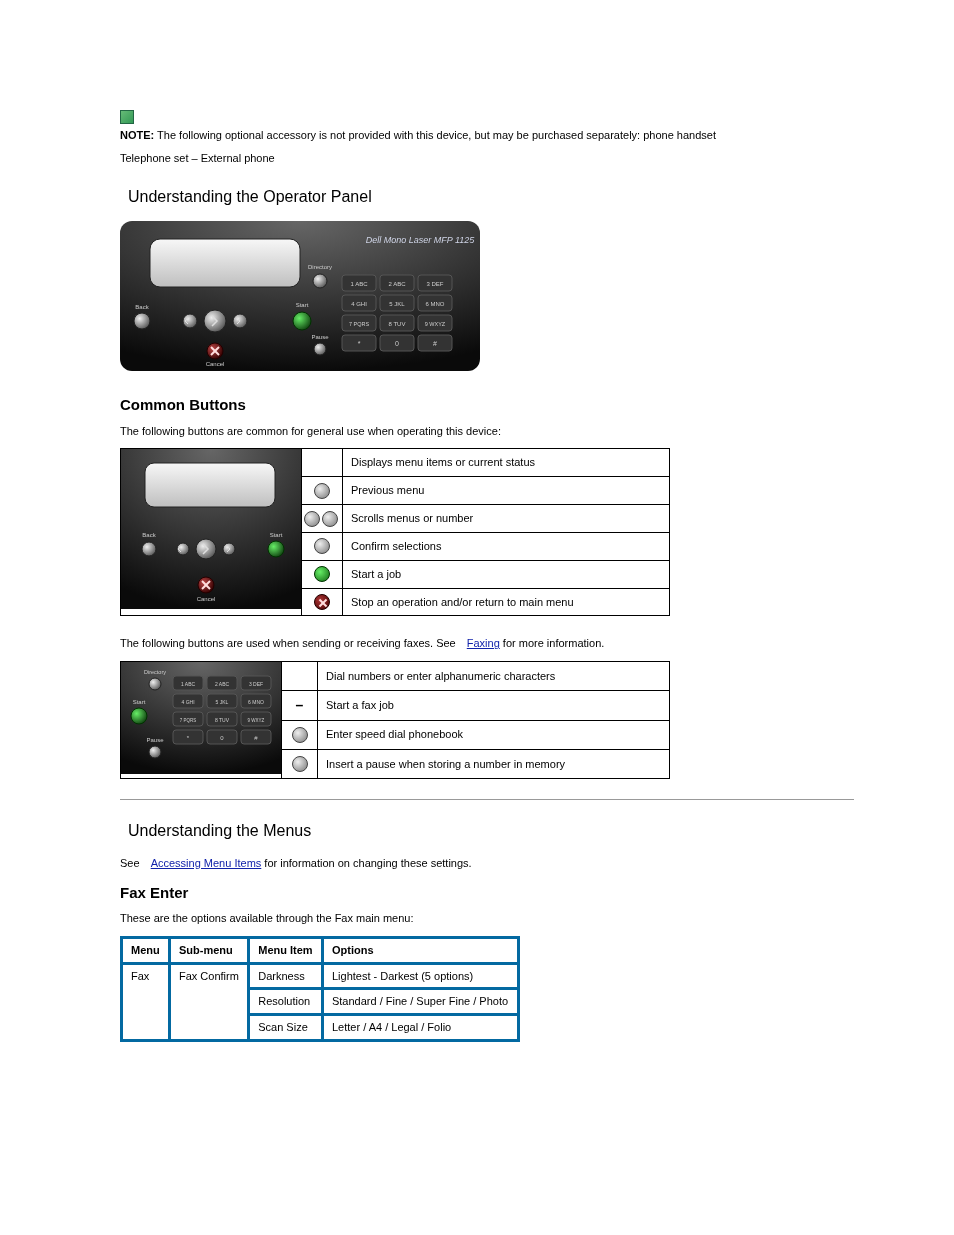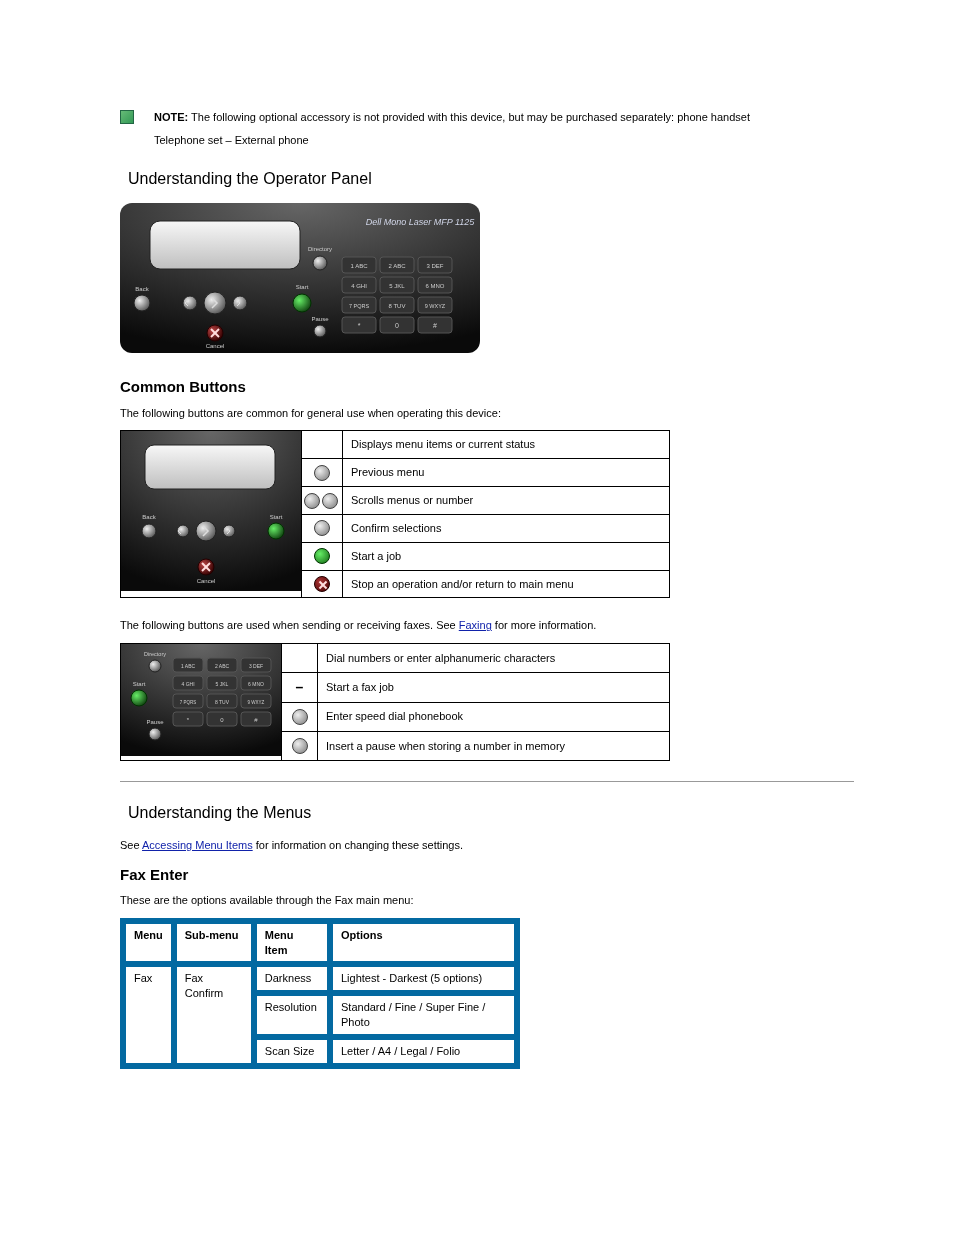--- a/index.html
+++ b/index.html
@@ -1,34 +1,34 @@
 <!DOCTYPE html>
 <html><head>
 <meta charset="utf-8">
 <style>
   * { box-sizing: border-box; margin: 0; padding: 0; }
   html, body { background: #fff; color: #000; font-family: Arial, Helvetica, sans-serif; font-size: 11px; line-height: 1.35; }
   .page { width: 954px; min-height: 1235px; padding: 110px 100px 60px 120px; position: relative; }
-  .note { display: flex; align-items: flex-start; gap: 20px; margin-bottom: 18px; }
+  .note { display: flex; align-items: flex-start; gap: 4px; margin-bottom: 18px; flex-direction: column; }
   .note-icon { width: 14px; height: 14px; background: linear-gradient(135deg,#6b7,#395); border:1px solid #264; display:inline-block; }
   .note-text b { font-weight: bold; }
   h2.section { font-size: 16px; font-weight: normal; margin: 20px 8px 14px; }
   h3.subtitle { font-size: 15px; font-weight: bold; margin: 12px 0 8px; }
   p.body { margin: 6px 0 10px; }
   .panel-img { margin: 10px 0 24px; }
   .panel-svg { display:block; }
   table.grid { border-collapse: collapse; width: 550px; margin: 6px 0 20px; border-radius: 13px; }
   table.grid td { border: 1px solid #000; vertical-align: middle; }
   table.grid td.iconcell { width: 36px; text-align:center; padding:2px; }
   table.grid td.desc { padding: 6px 8px; }
   table.grid td.imgcell { padding:0; vertical-align:top; }
   table.menu { border-collapse: collapse; width: 400px; margin: 8px 0 20px; }
-  table.menu td, table.menu th { border:6px solid #0369a1; padding:4px 8px; font-size:11px; text-align:left; vertical-align:top; }
+  table.menu td, table.menu th { border:3px solid #0369a1; padding:4px 8px; font-size:11px; text-align:left; vertical-align:top; }
   hr.rule { border:none; border-top:1px solid #999; margin:18px 0; }
-  .inline-link { color:#12a; text-decoration:underline; }
+  .inline-link { color:#12a; text-decoration:underline;margin-left:8px; }
   .spacer { height:8px; }
   .btn-circle { width:16px; height:16px; border-radius:50%; display:inline-block; background:radial-gradient(circle at 35% 35%, #eee, #777); border:1px solid #444; vertical-align:middle; }
   .btn-circle.green { background:radial-gradient(circle at 35% 35%, #6e6, #161); border-color:#030; }
   .btn-circle.red-x { background:radial-gradient(circle at 35% 35%, #a33, #400); border-color:#200; position:relative; }
   .btn-circle.red-x::before, .btn-circle.red-x::after { content:''; position:absolute; left:3px; top:7px; width:10px; height:2px; background:#fdd; transform:rotate(45deg); }
   .btn-circle.red-x::after { transform:rotate(-45deg); }
   .two-arrows { white-space:nowrap; }
   .two-arrows .btn-circle { margin-right:2px; }
   .keypad-dash { font-weight:bold; font-size:14px; }
 </style>

